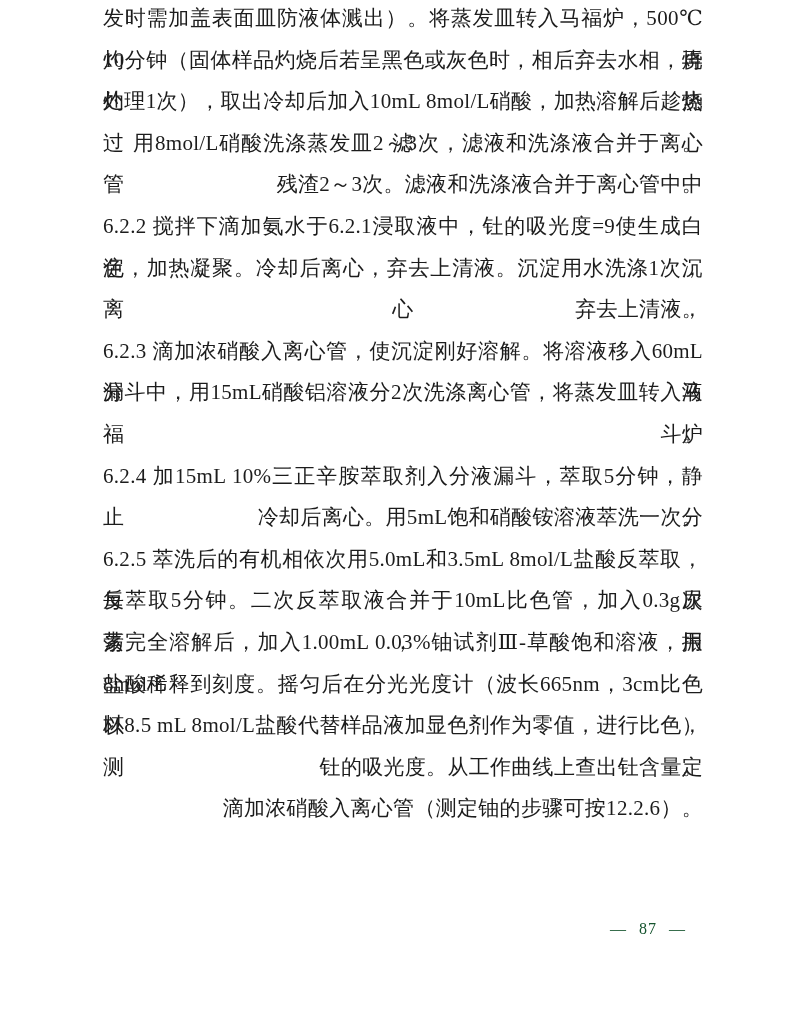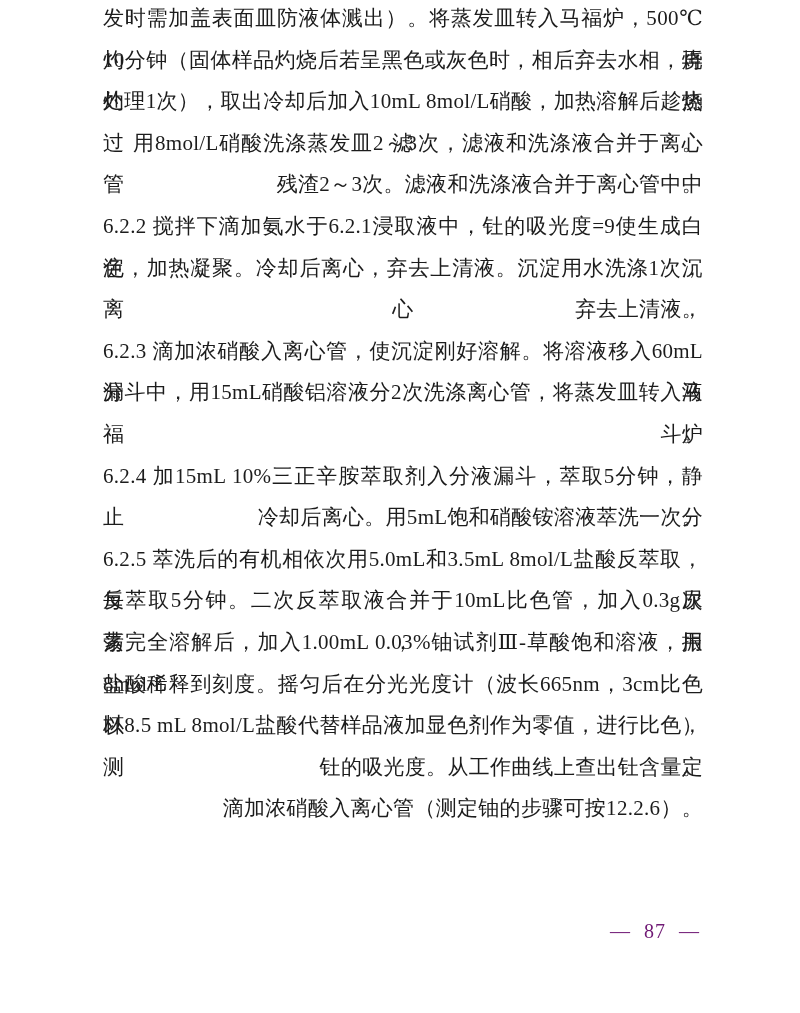--- a/index.html
+++ b/index.html
@@ -41,22 +41,22 @@
     text-align-last: justify;
     text-justify: inter-character;
   }
   .line.indent {
     text-indent: 30px;
   }
   .footer {
     position: absolute;
     top: 920px;
     left: 610px;
-    font-size: 20px;
-    color: #701a75;
+    font-size: 16px;
+    color: #14532d;
     word-spacing: 7px;
     letter-spacing: 1px;
     white-space: nowrap;
   }
 </style>
 </head>
 <body>
 
 <div class="page">
 

